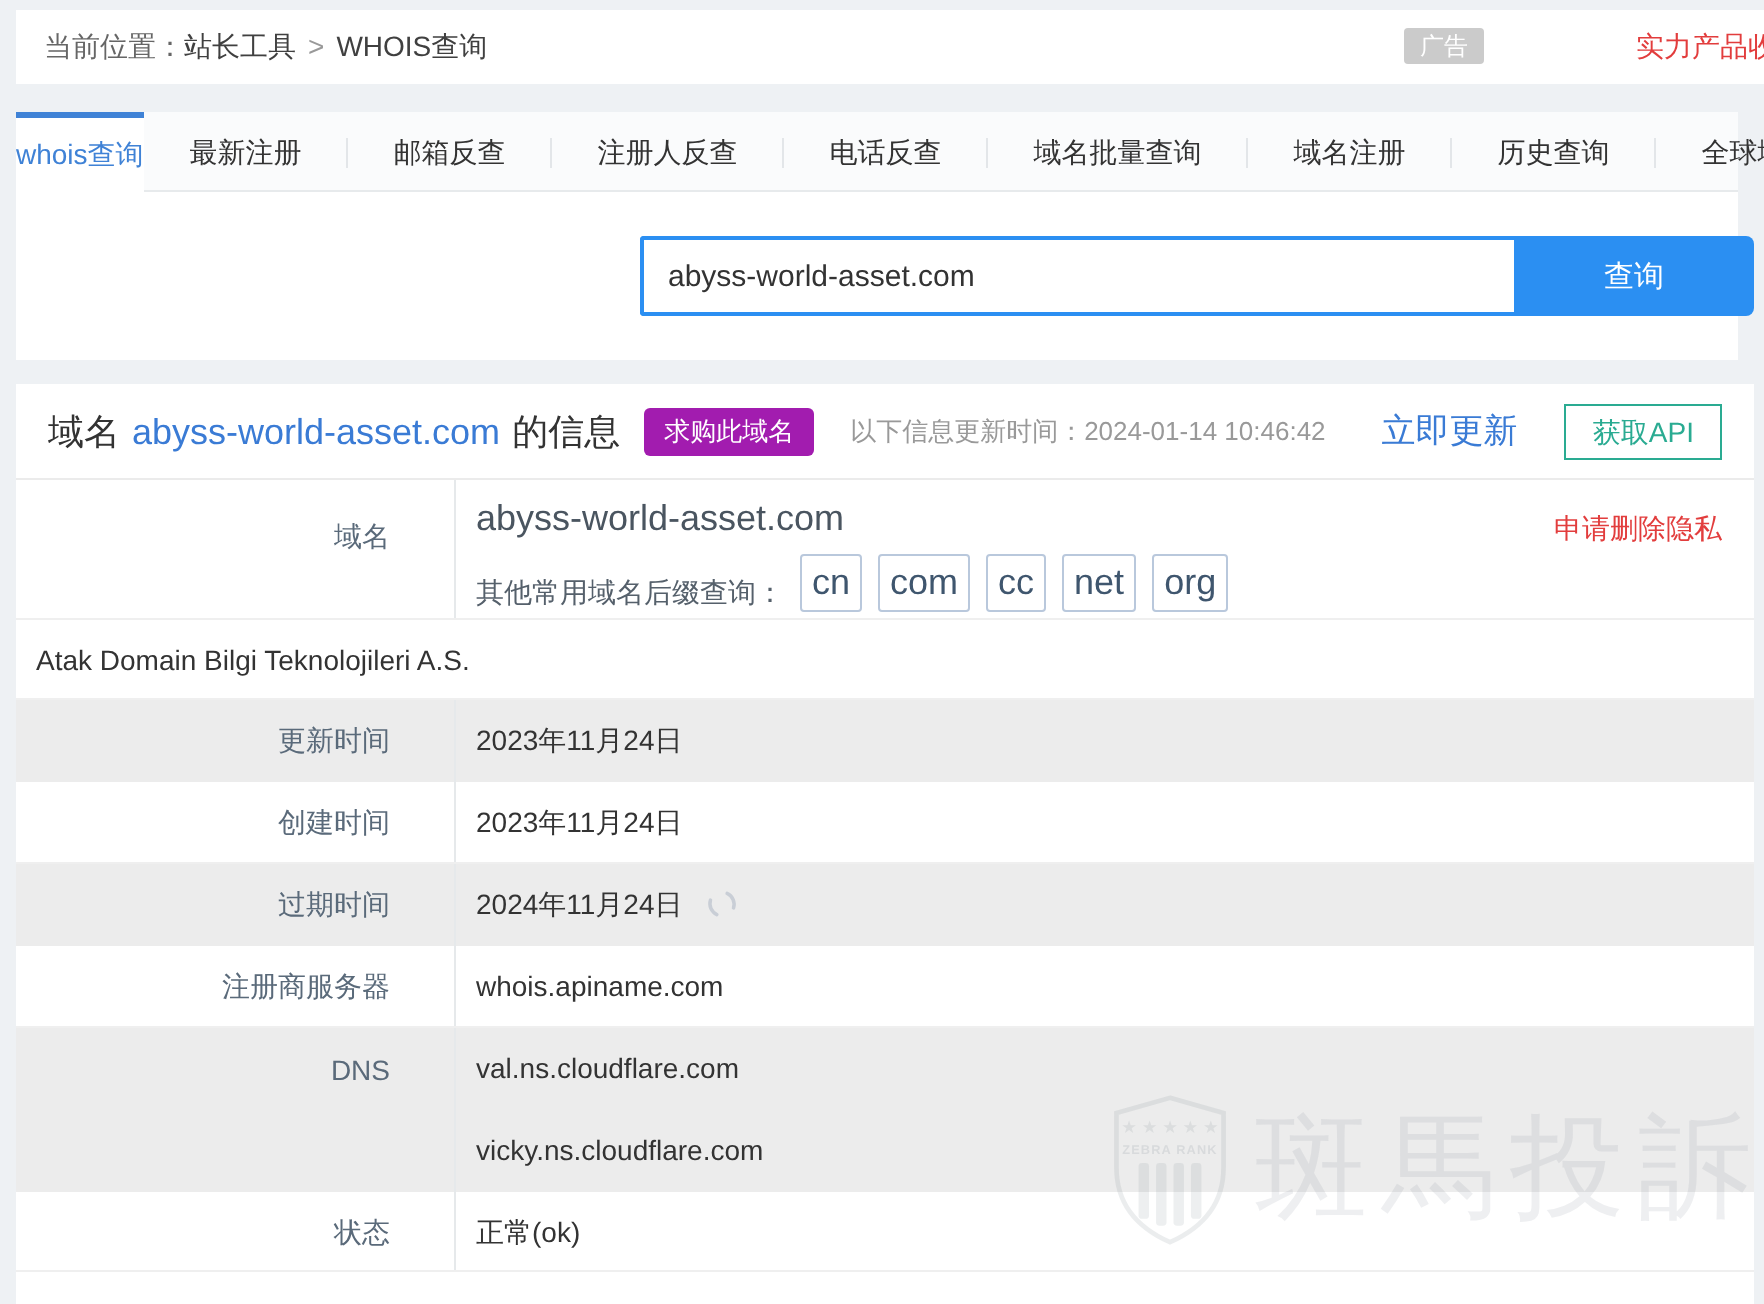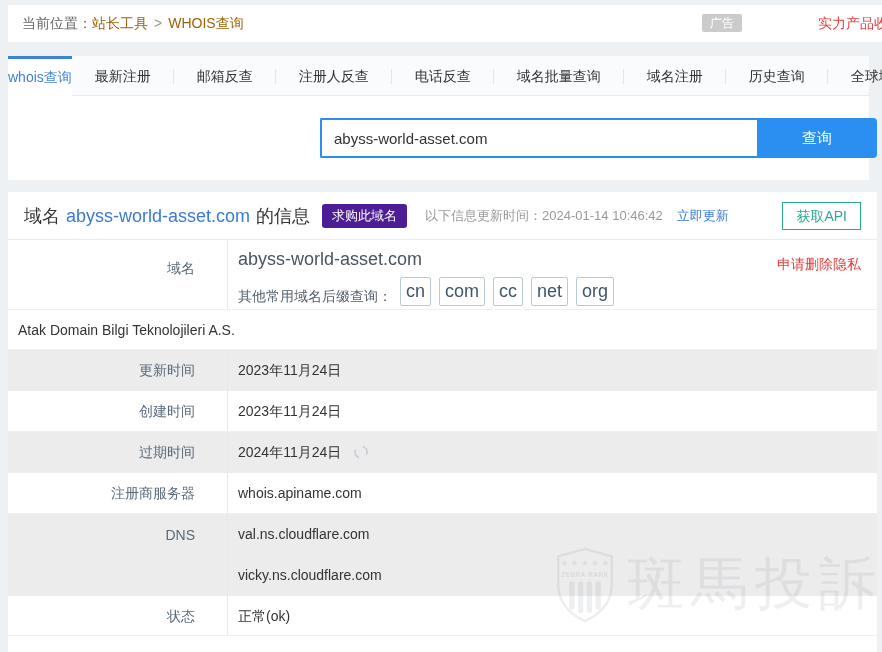--- a/index.html
+++ b/index.html
@@ -3,42 +3,42 @@
 <meta charset="utf-8">
 <style>
   * { margin:0; padding:0; box-sizing:border-box; }
   html,body { width:882px; height:652px; }
   body { font-family:"Liberation Sans","DejaVu Sans",sans-serif; background:#eef1f4; }
   .page { position:relative; width:882px; height:652px; overflow:hidden; }
 
   
   .topbar { position:absolute; left:8px; top:5px; width:874px; height:37px; background:#fff; }
   .breadcrumb { position:absolute; left:14px; top:0; height:37px; line-height:37px; font-size:14px; color:#666; }
-  .breadcrumb a { color:#a16207; text-decoration:none; }
+  .breadcrumb a { color:#404040; text-decoration:none; }
   .crumb-sep { color:#999; margin:0 6px; }
   .ad-badge { position:absolute; right:140px; top:9px; background:#cbcbcb; color:#fff; font-size:12px; line-height:18px; padding:0 8px; border-radius:2px; }
   .promo { position:absolute; left:810px; top:10px; font-size:14px; color:#e23d3d; white-space:nowrap; text-decoration:none; }
 
   
   .tabcard { position:absolute; left:8px; top:56px; width:861px; height:124px; background:#fff; }
   .tabs { display:flex; height:40px; background:#fafbfc; border-bottom:1px solid #e7eaec; }
   .tab { position:relative; padding:0 23px; line-height:40px; font-size:14px; color:#333; cursor:pointer; white-space:nowrap; }
   .tab:not(.active)::after { content:""; position:absolute; right:0; top:13px; width:1px; height:15px; background:#e3e6e9; }
   .tab.active { width:92px; padding:0; text-align:center; background:#fff; color:#3f82d6; border-top:3px solid #3f82d6; line-height:36px; height:41px; margin-bottom:-1px; }
   .search-input { position:absolute; left:312px; top:62px; width:437px; height:40px; border:2px solid #2b8ff2; border-right:none; border-radius:2px 0 0 2px; padding:0 12px; font-size:15px; color:#333; outline:none; font-family:inherit; }
   .search-btn { position:absolute; left:749px; top:62px; width:120px; height:40px; background:#2b8ff2; color:#fff; border:none; border-radius:0 4px 4px 0; font-size:15px; cursor:pointer; font-family:inherit; }
 
   
   .infocard { position:absolute; left:8px; top:192px; width:869px; height:552px; background:#fff; overflow:hidden; }
   .titlebar { display:flex; align-items:center; height:48px; padding:0 16px; border-bottom:1px solid #ebebeb; }
   .title-main { font-size:18px; color:#333; white-space:nowrap; }
   .title-domain { color:#3a7bd5; margin:0 6px; }
-  .buy-btn { margin-left:12px; background:#4c1d95; color:#fff; border:none; border-radius:3px; font-size:13px; line-height:24px; padding:0 10px; cursor:pointer; font-family:inherit; white-space:nowrap; }
+  .buy-btn { margin-left:12px; background:#a21caf; color:#fff; border:none; border-radius:3px; font-size:13px; line-height:24px; padding:0 10px; cursor:pointer; font-family:inherit; white-space:nowrap; }
   .update-note { margin-left:18px; font-size:13px; color:#999; white-space:nowrap; }
-  .refresh-link { margin-left:14px; font-size:13px; color:#3a7bd5; text-decoration:none; white-space:nowrap; }
+  .refresh-link { margin-left:28px; font-size:17px; color:#3a7bd5; text-decoration:none; white-space:nowrap; }
   .api-btn { margin-left:auto; background:#fff; border:1px solid #2aab92; color:#2aab92; font-size:14px; line-height:26px; padding:0 13px; border-radius:0; cursor:pointer; font-family:inherit; white-space:nowrap; }
 
   .wrow { display:flex; position:relative; }
   .wrow.shaded { background:#ececec; }
   .wrow.bordered { border-bottom:1px solid #efefef; }
   .lbl { flex:0 0 220px; border-right:1px solid #e6e9eb; text-align:right; padding-right:32px; font-size:14px; color:#5a6a7a; }
   .val { flex:1; padding-left:10px; font-size:14px; color:#333; position:relative; }
 
   .row-domain { height:70px; }
   .row-domain .lbl { padding-top:20px; }

